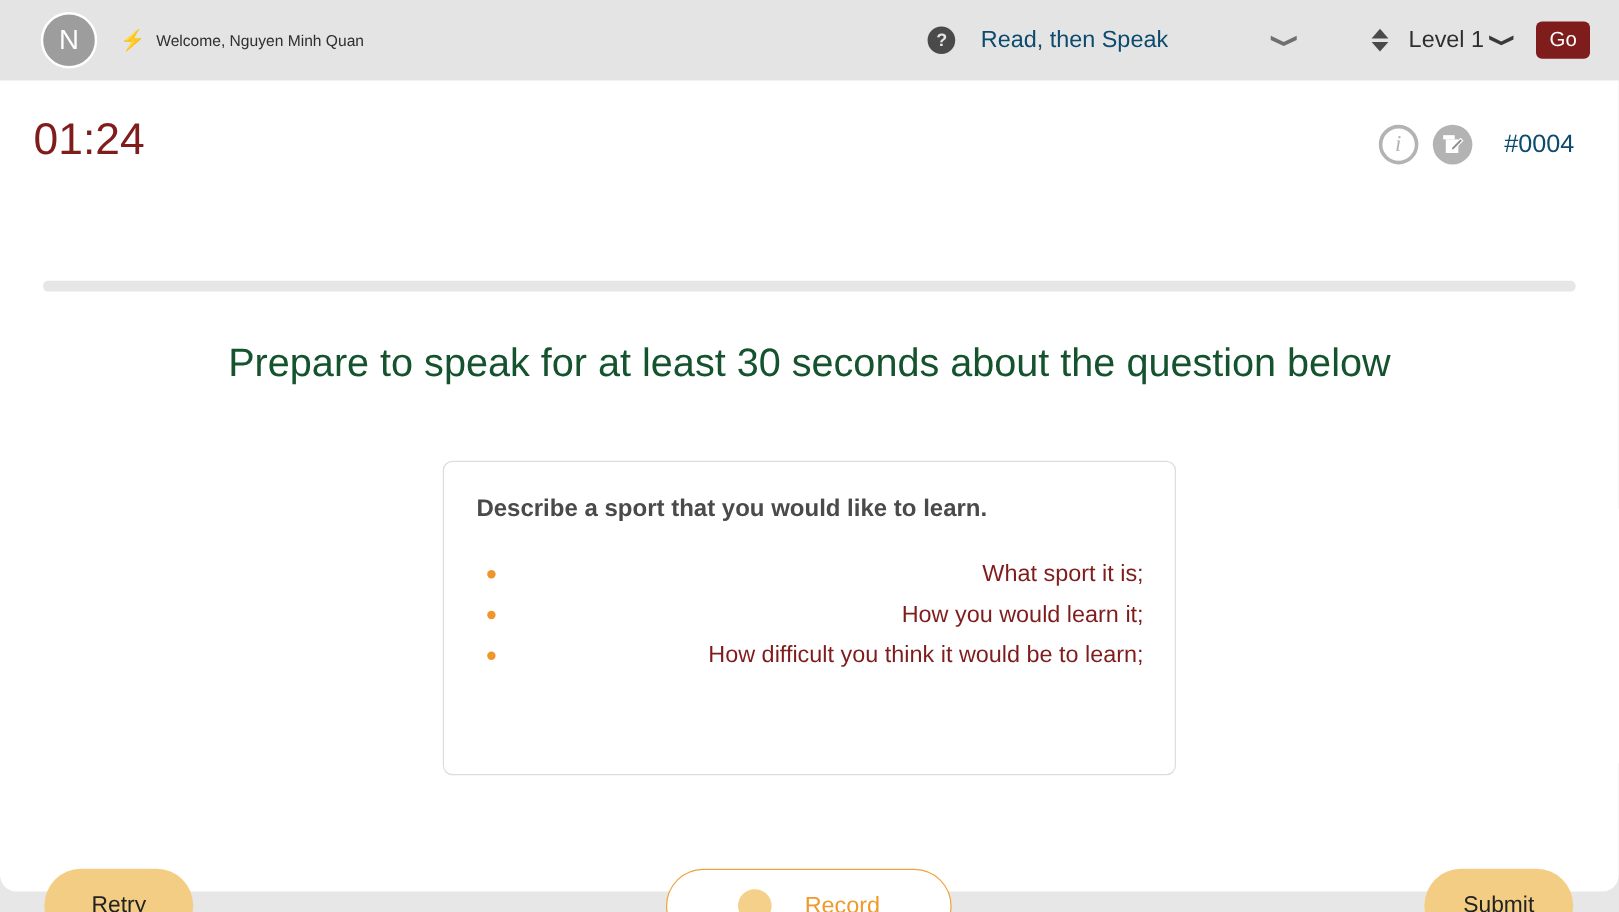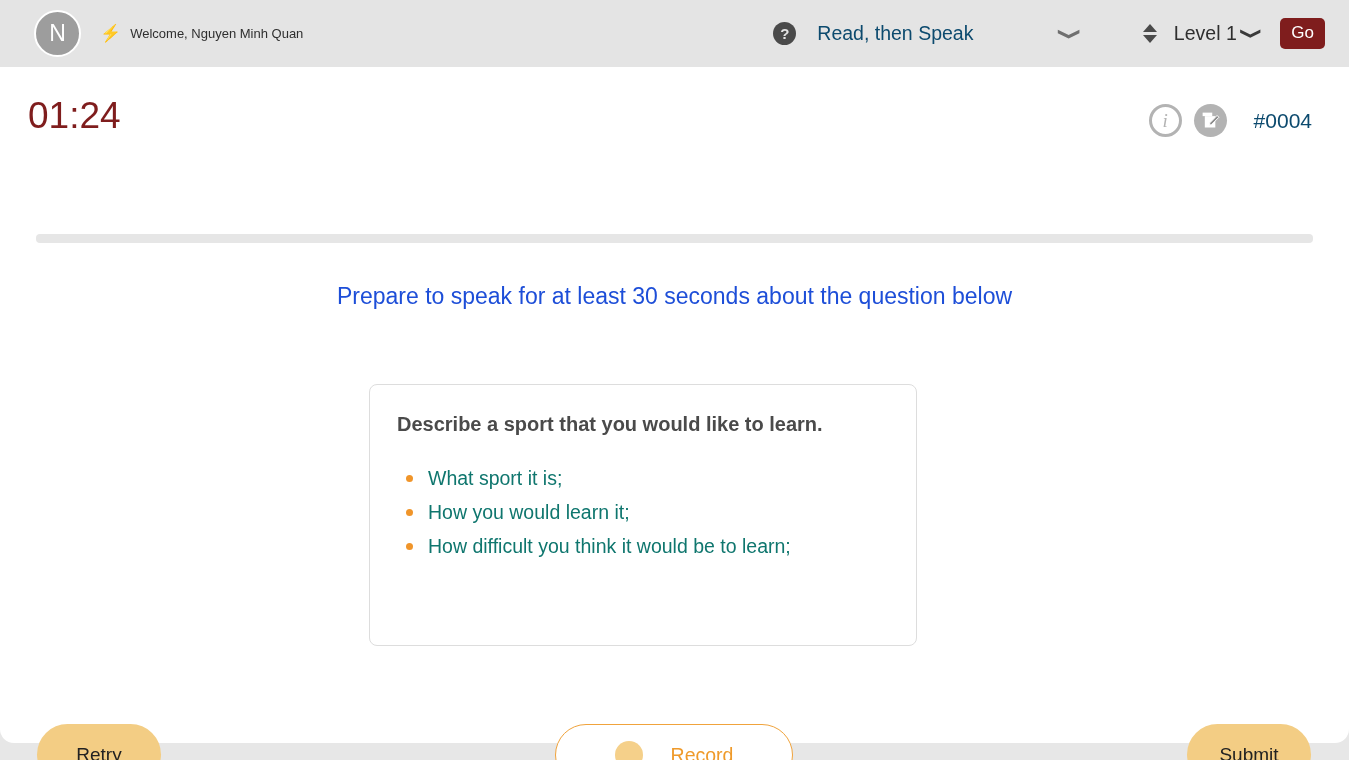--- a/index.html
+++ b/index.html
@@ -244,31 +244,31 @@
     width: 0%;
   }
 
   
   .prompt-heading {
     position: absolute;
     top: 216px;
     left: 0;
     width: 100%;
     text-align: center;
-    font-size: 23px;
-    color: #1d4ed8;
+    font-size: 33px;
+    color: #14532d;
     font-weight: 400;
   }
 
   
   .question-card {
     position: absolute;
     top: 317px;
     left: 369px;
-    width: 548px;
+    width: 611px;
     height: 262px;
     border: 1px solid #dddddd;
     border-radius: 8px;
     background: #ffffff;
     padding: 28px 26px 0 27px;
   }
 
   .question-title {
     font-size: 20px;
     font-weight: bold;
@@ -276,22 +276,23 @@
     margin-bottom: 25px;
   }
 
   .bullets {
     list-style: none;
   }
   .bullets li {
     position: relative;
     padding-left: 31px;
     font-size: 19.5px;
-    color: #0f766e;
+    color: #7f1d1d;
     line-height: 34px;
+    text-align: right;
   }
   .bullets li::before {
     content: "";
     position: absolute;
     left: 9px;
     top: 14px;
     width: 7px;
     height: 7px;
     border-radius: 50%;
     background: #f0952a;

